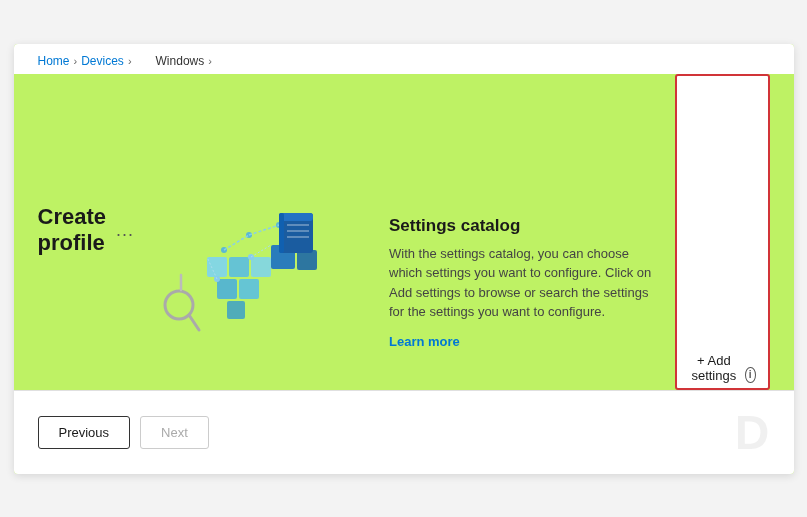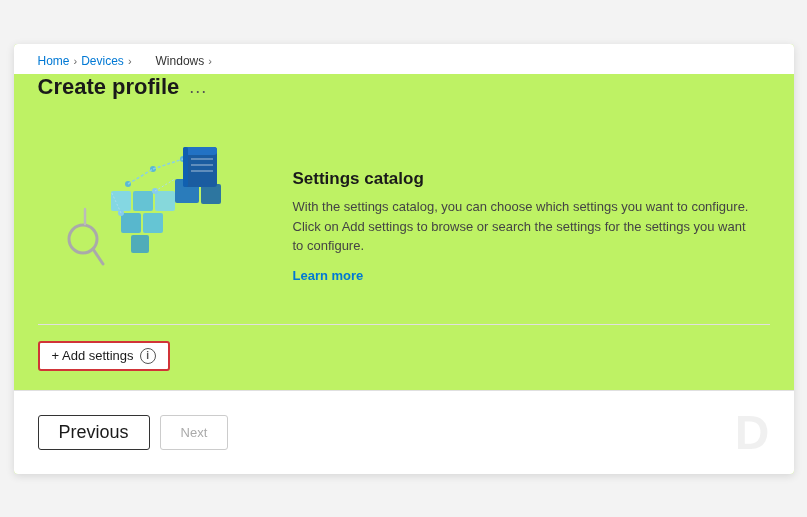--- a/index.html
+++ b/index.html
@@ -39,21 +39,21 @@
     .breadcrumb span.crumb {
       color: #0078d4;
       cursor: pointer;
     }
     .breadcrumb span.crumb.current { color: #333; cursor: default; margin-left: 20px; }
 
     .content {
       flex: 1;
       padding: 0 24px 0;
       display: flex;
-      flex-direction: column;
+      flex-direction: row;
     }
     .page-title {
       font-size: 22px;
       font-weight: 600;
       color: #1a1a1a;
       margin-bottom: 2px;
       display: flex;
       align-items: center;
       gap: 10px;
     }
@@ -109,21 +109,21 @@
     }
 
     .divider {
       border: none;
       border-top: 1px solid #e0e0e0;
       margin: 0 0 16px;
     }
 
     .add-settings-btn {
       display: inline-flex;
-      align-items: flex-start;
+      align-items: flex-end;
       gap: 6px;
       padding: 5px 12px;
       border: 2px solid #d13438;
       border-radius: 3px;
       background: #fff;
       color: #1a1a1a;
       font-size: 13px;
       cursor: pointer;
       width: fit-content;
     }
@@ -152,21 +152,21 @@
     }
     .footer-left {
       display: flex;
       gap: 10px;
     }
     .btn-prev {
       padding: 6px 20px;
       border: 1.5px solid #333;
       border-radius: 3px;
       background: #fff;
-      font-size: 18px;
+      font-size: 13px;
       cursor: pointer;
       color: #1a1a1a;
     }
     .btn-next {
       padding: 8px 20px;
       border: 1.5px solid #ccc;
       border-radius: 3px;
       background: #fff;
       font-size: 13px;
       cursor: not-allowed;

